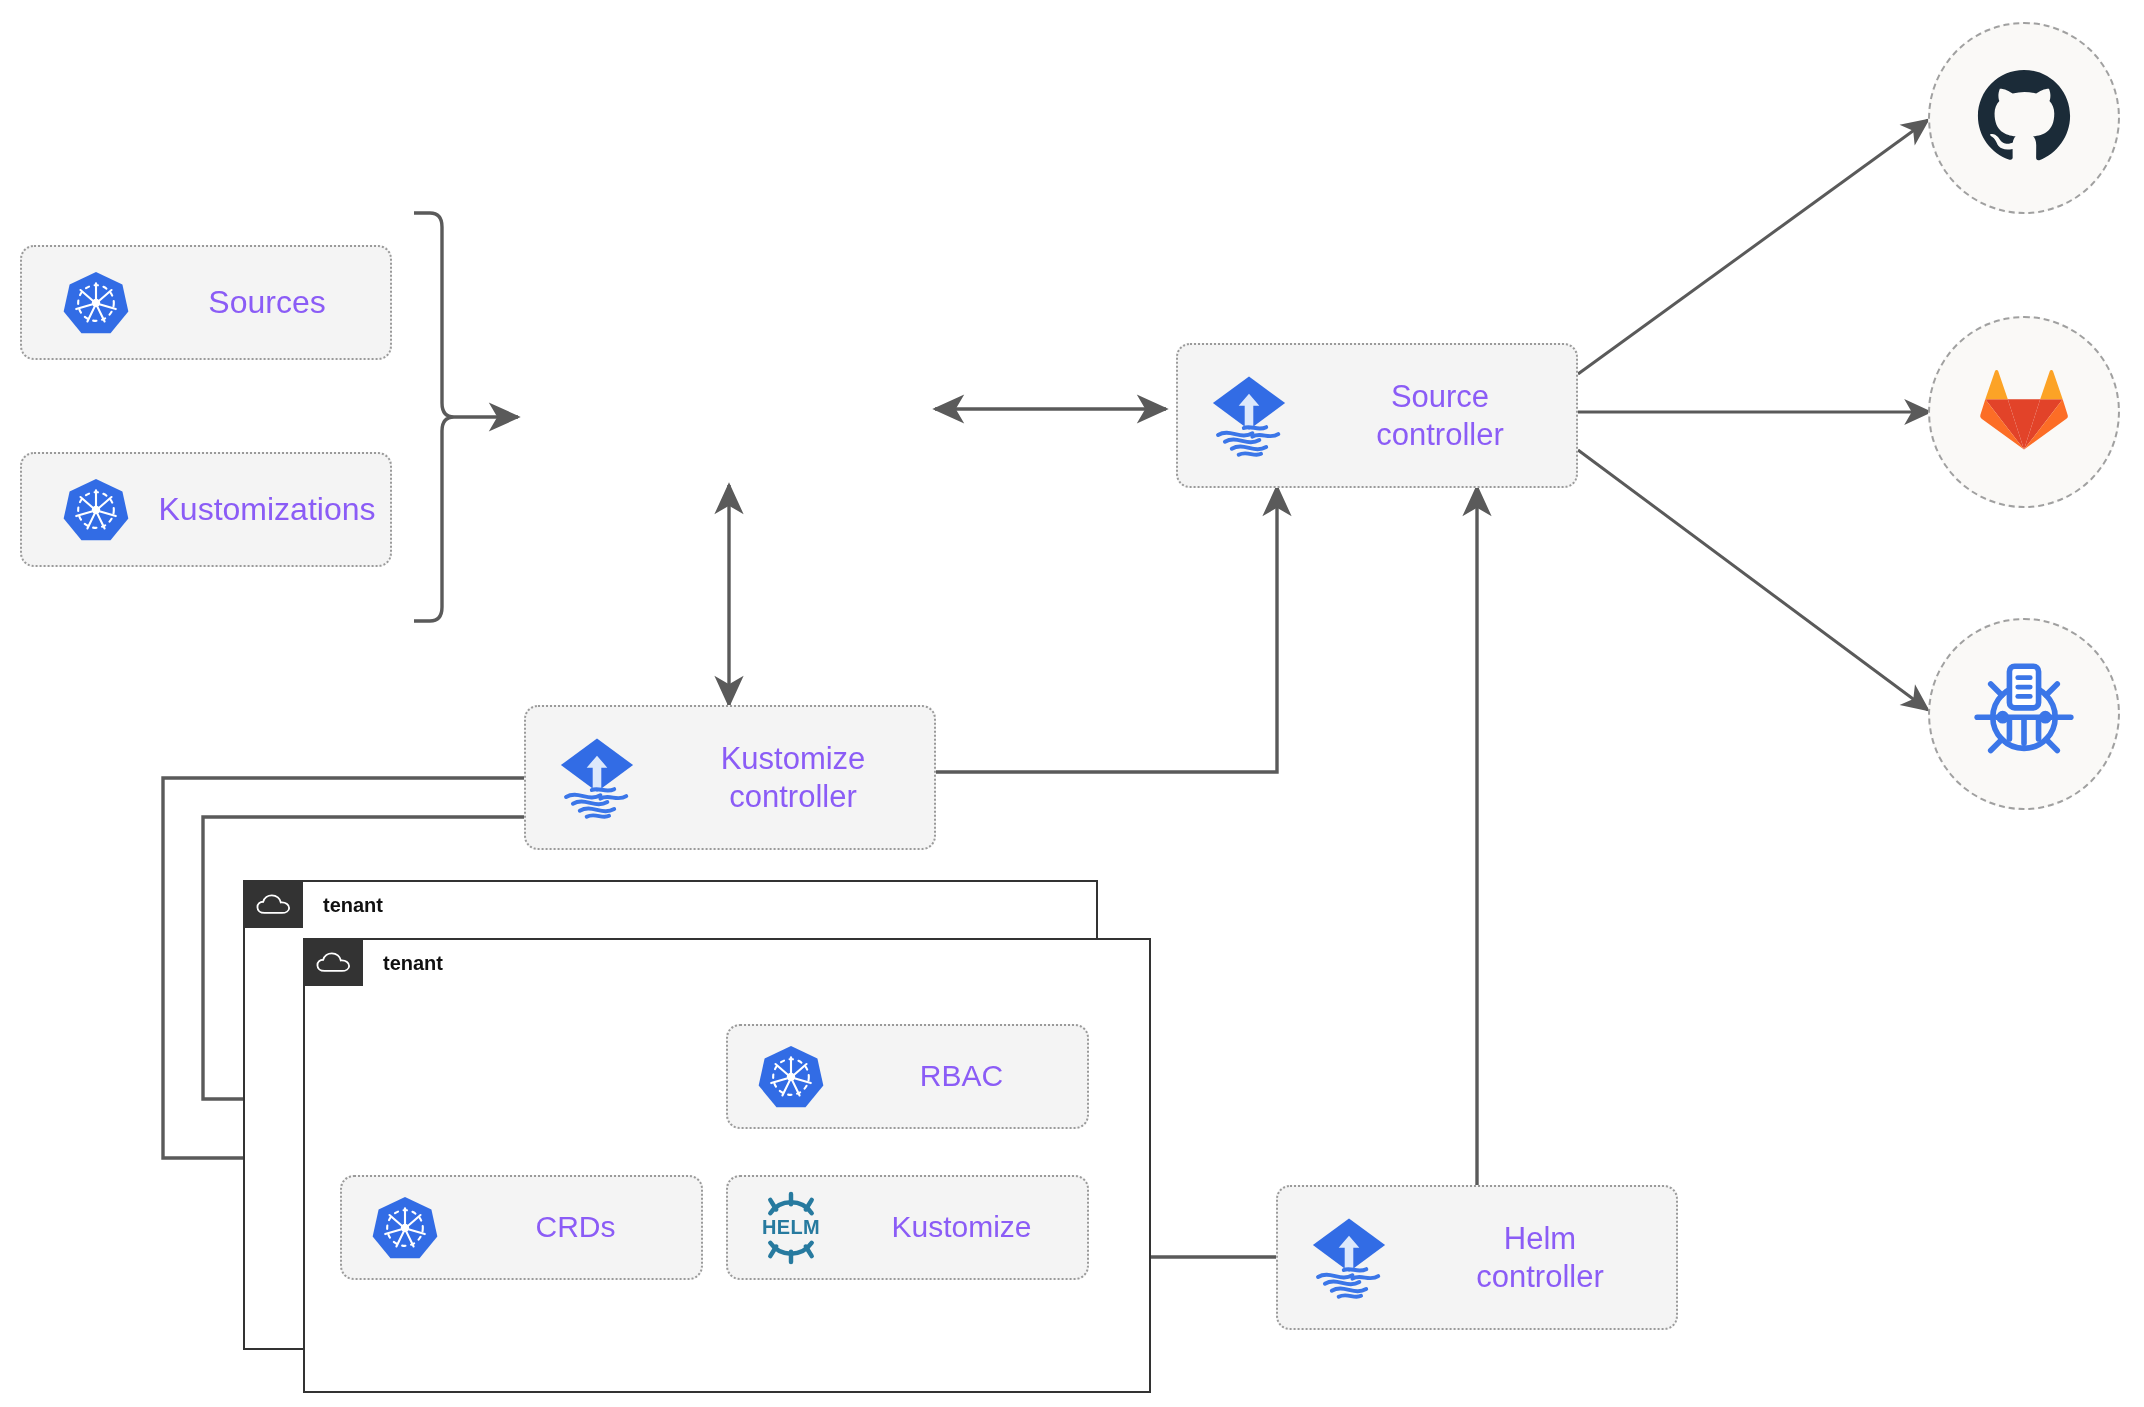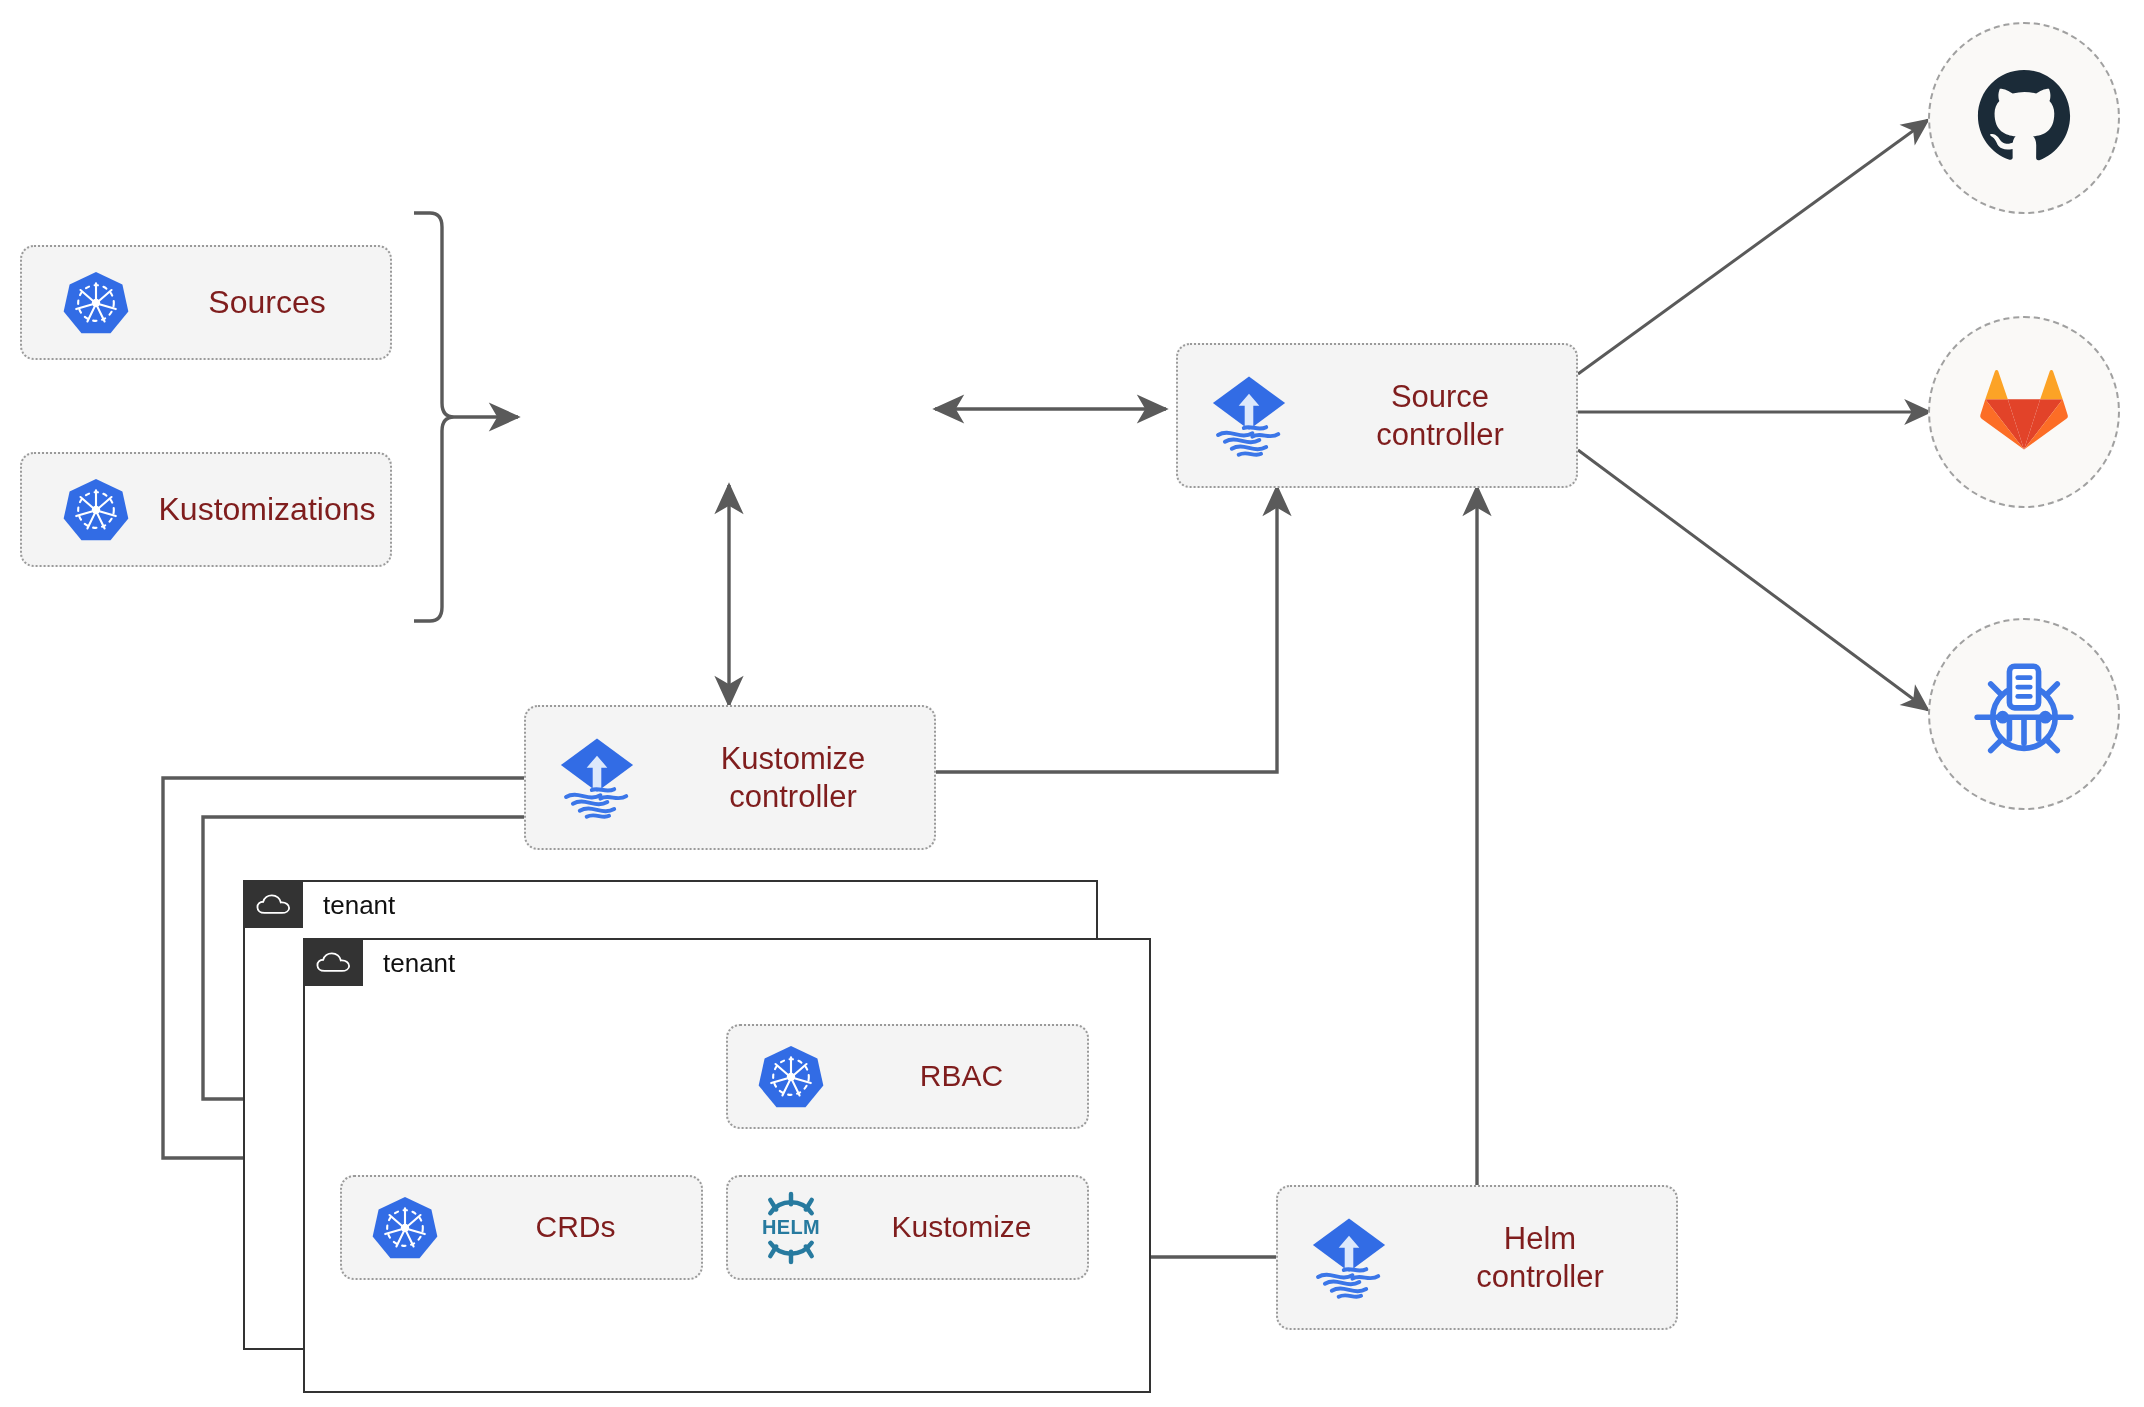--- a/index.html
+++ b/index.html
@@ -10,21 +10,21 @@
   .node{
     position:absolute;
     background:#f4f4f4;
     border:2.5px dotted #9a9a9a;
     border-radius:14px;
     display:flex;align-items:center;
     box-sizing:border-box;
   }
   .node .ico{flex:0 0 auto;display:flex;align-items:center;justify-content:center;}
   .node .lbl{
-    flex:1 1 auto;text-align:center;color:#7f1d1d;
+    flex:1 1 auto;text-align:center;color:#8b5cf6;
     line-height:1.22;white-space:pre-line;
   }
 
   
   .t-30{font-size:30px;}
   .t-31{font-size:31px;}
   .t-32{font-size:32px;}
 
   
   .circ{
@@ -43,21 +43,21 @@
     box-sizing:border-box;
   }
   .tenant-head{
     position:absolute;top:0;left:0;height:46px;display:flex;align-items:center;
   }
   .tenant-badge{
     width:58px;height:46px;background:#333333;
     display:flex;align-items:center;justify-content:center;
   }
   .tenant-name{
-    margin-left:20px;font-size:26px;color:#111;line-height:46px;
+    margin-left:20px;font-size:20px;color:#111;line-height:46px;font-weight:bold;
   }
 
   
   #wires{position:absolute;left:0;top:0;width:2144px;height:1407px;pointer-events:none;}
   .wire{fill:none;stroke:#5a5a5a;stroke-width:3.4;}
   .wire-thin{fill:none;stroke:#5a5a5a;stroke-width:3.0;}
   .brace{fill:none;stroke:#5a5a5a;stroke-width:3.4;}
 </style>
 </head>
 <body>

